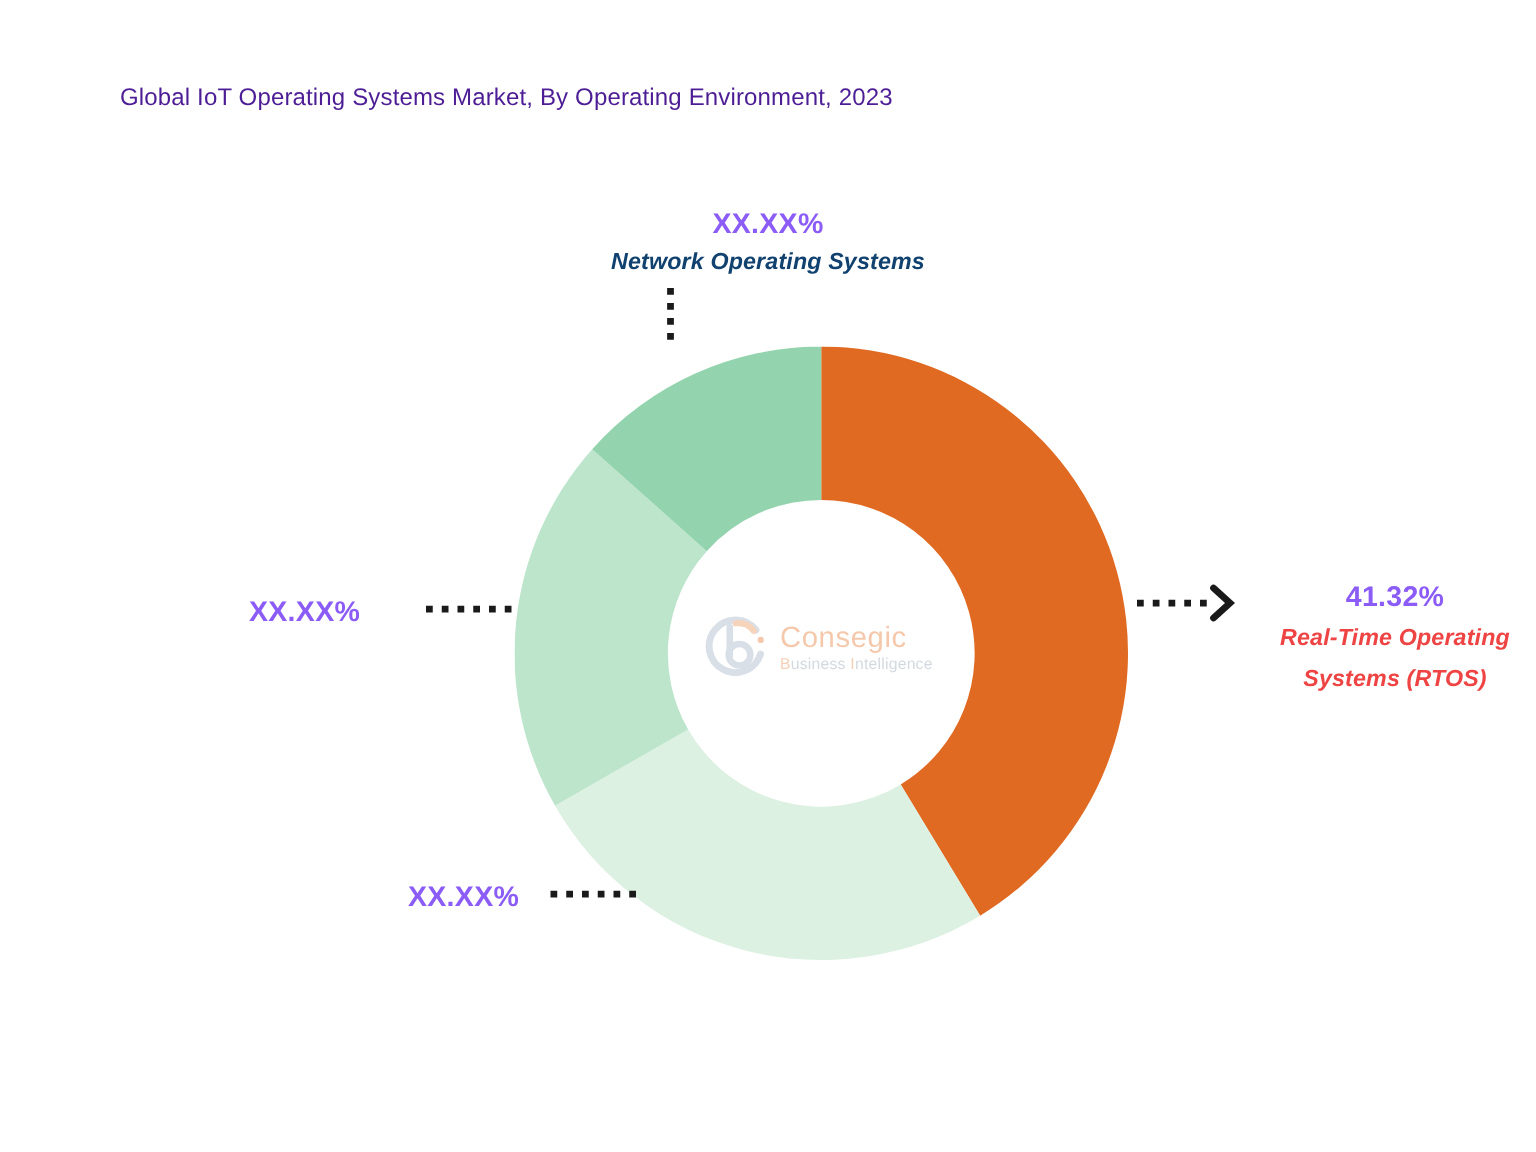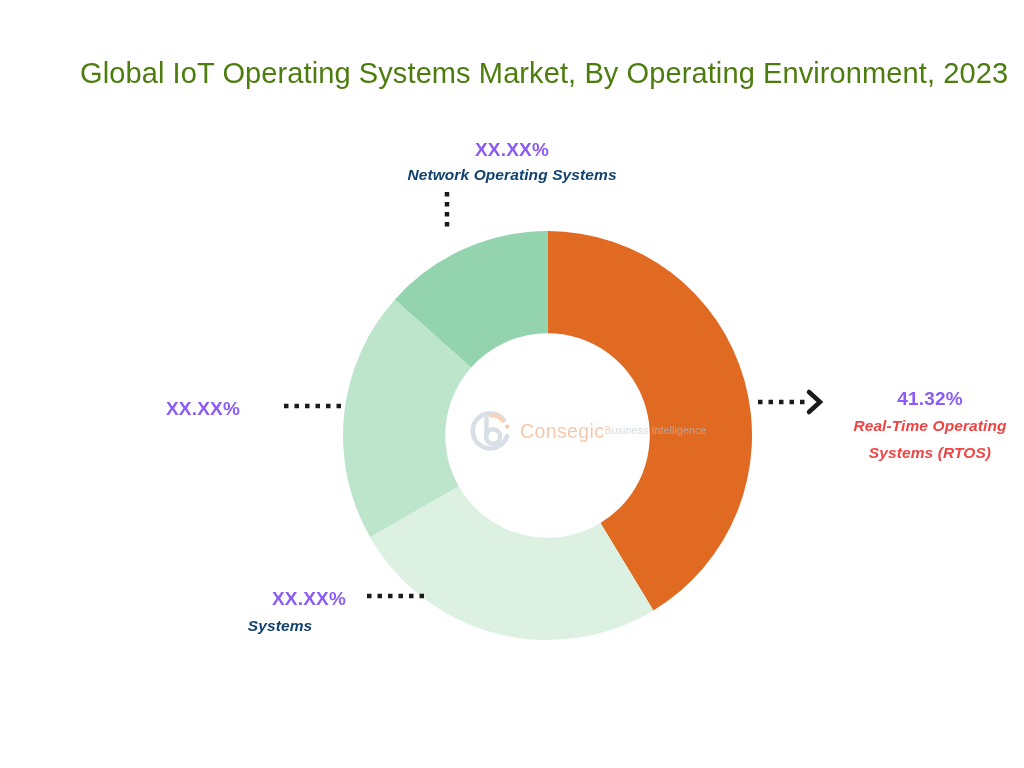--- a/index.html
+++ b/index.html
@@ -13,26 +13,25 @@
     position: relative;
     width: 1024px; height: 768px;
     background: #ffffff;
   }
 
   
   #chart-title {
     position: absolute;
     left: 80px; top: 57px;
     width: 900px;
-    font-size: 29px;
+    font-size: 16px;
     font-weight: 400;
-    color: #4d7c0f;
+    color: #4c1d95;
     letter-spacing: 0.1px;
     white-space: nowrap;
-    text-align: right;
   }
 
   
   #donut-wrap {
     position: absolute;
     left: 343px; top: 231px;
     width: 409px; height: 409px;
   }
   #donut-svg { display: block; width: 409px; height: 409px; }
 
@@ -41,21 +40,21 @@
     position: absolute;
     left: 466px; top: 398px;
     width: 180px; height: 66px;
     display: flex;
     align-items: center;
     gap: 6px;
     opacity: 0.62;
     pointer-events: none;
   }
   #logo-mark { width: 48px; height: 48px; flex: 0 0 48px; position: relative; }
-  #logo-text { display: flex; line-height: 1; padding-top: 2px; justify-content: space-between; }
+  #logo-text { display: flex; flex-direction: column; line-height: 1; padding-top: 2px; justify-content: space-between; }
   #logo-word {
     font-size: 19.5px;
     color: #f0a87a;
     letter-spacing: 0.4px;
     font-weight: 400;
   }
   #logo-tagline {
     font-size: 10.5px;
     color: #b9c3cd;
     letter-spacing: 0.15px;
@@ -208,17 +207,16 @@
     <span class="lbl orange">Real-Time Operating</span>
     <span class="lbl orange">Systems (RTOS)</span>
   </div>
 
   <div class="callout" id="callout-gpos">
     <span class="pct">XX.XX%</span>
   </div>
 
   <div class="callout" id="callout-embedded">
     <span class="pct">XX.XX%</span>
-    <span class="lbl navy">Systems</span>
   </div>
 
 
 </div>
 
 </body></html>

